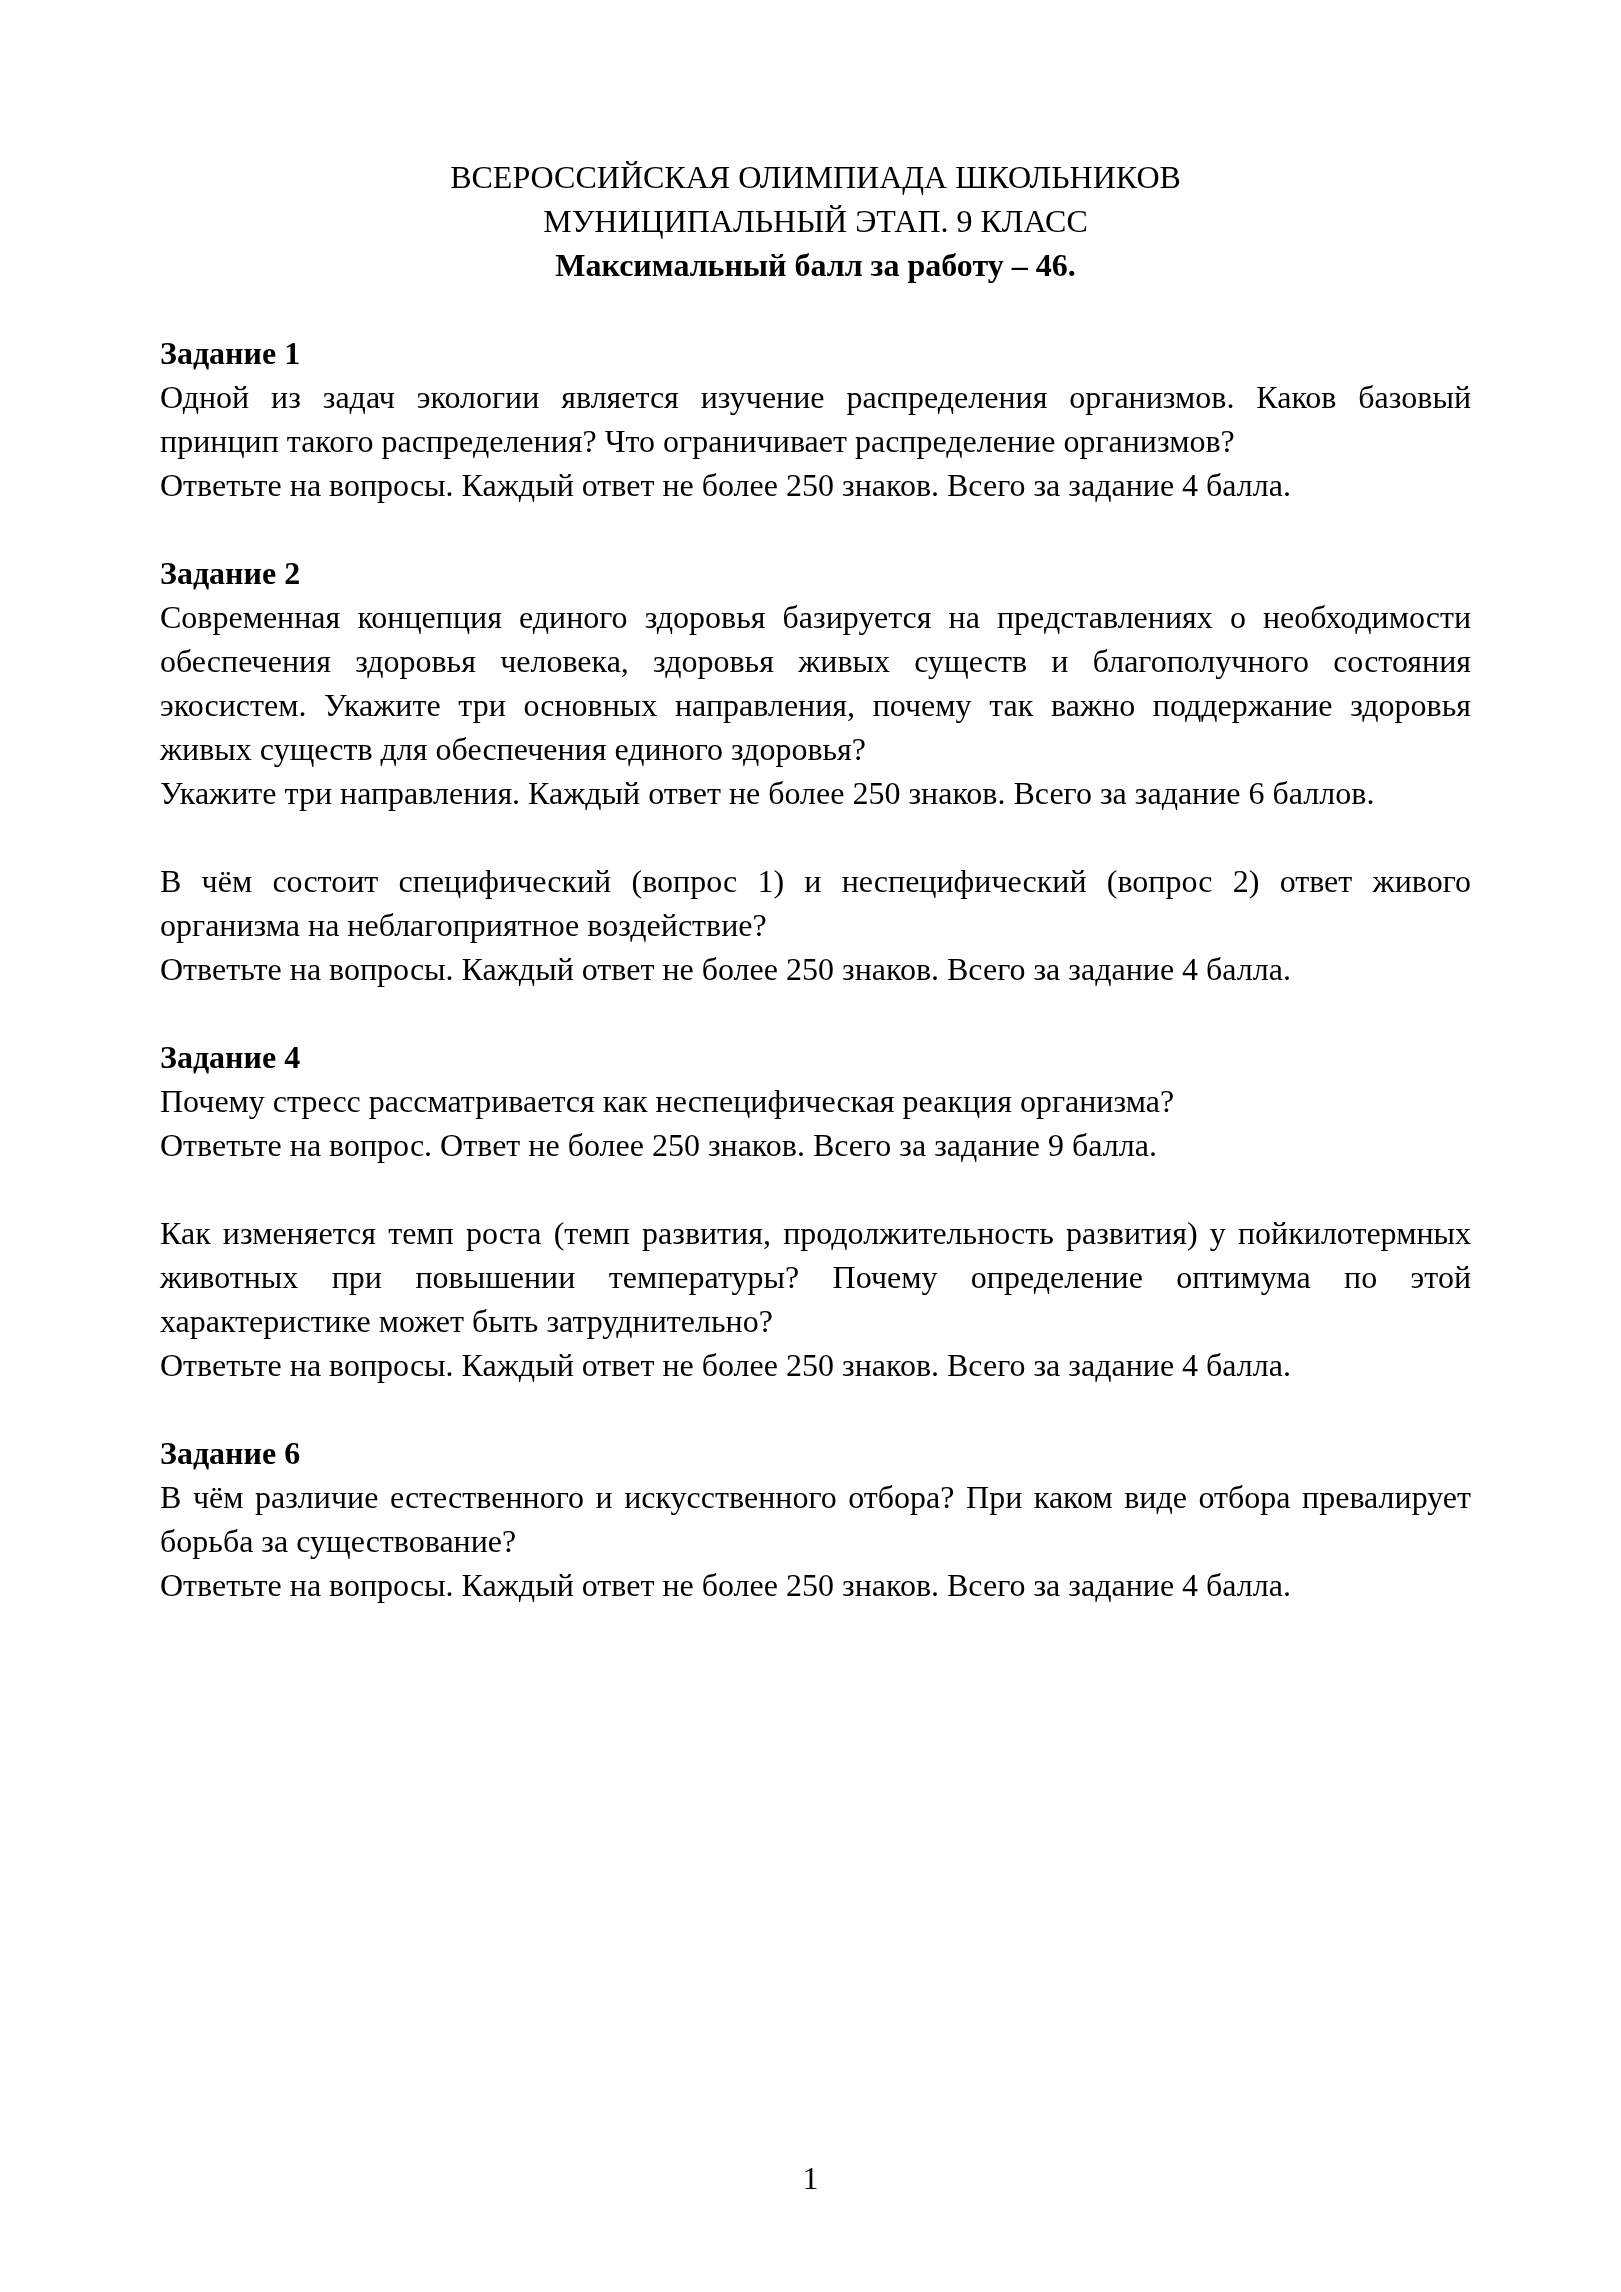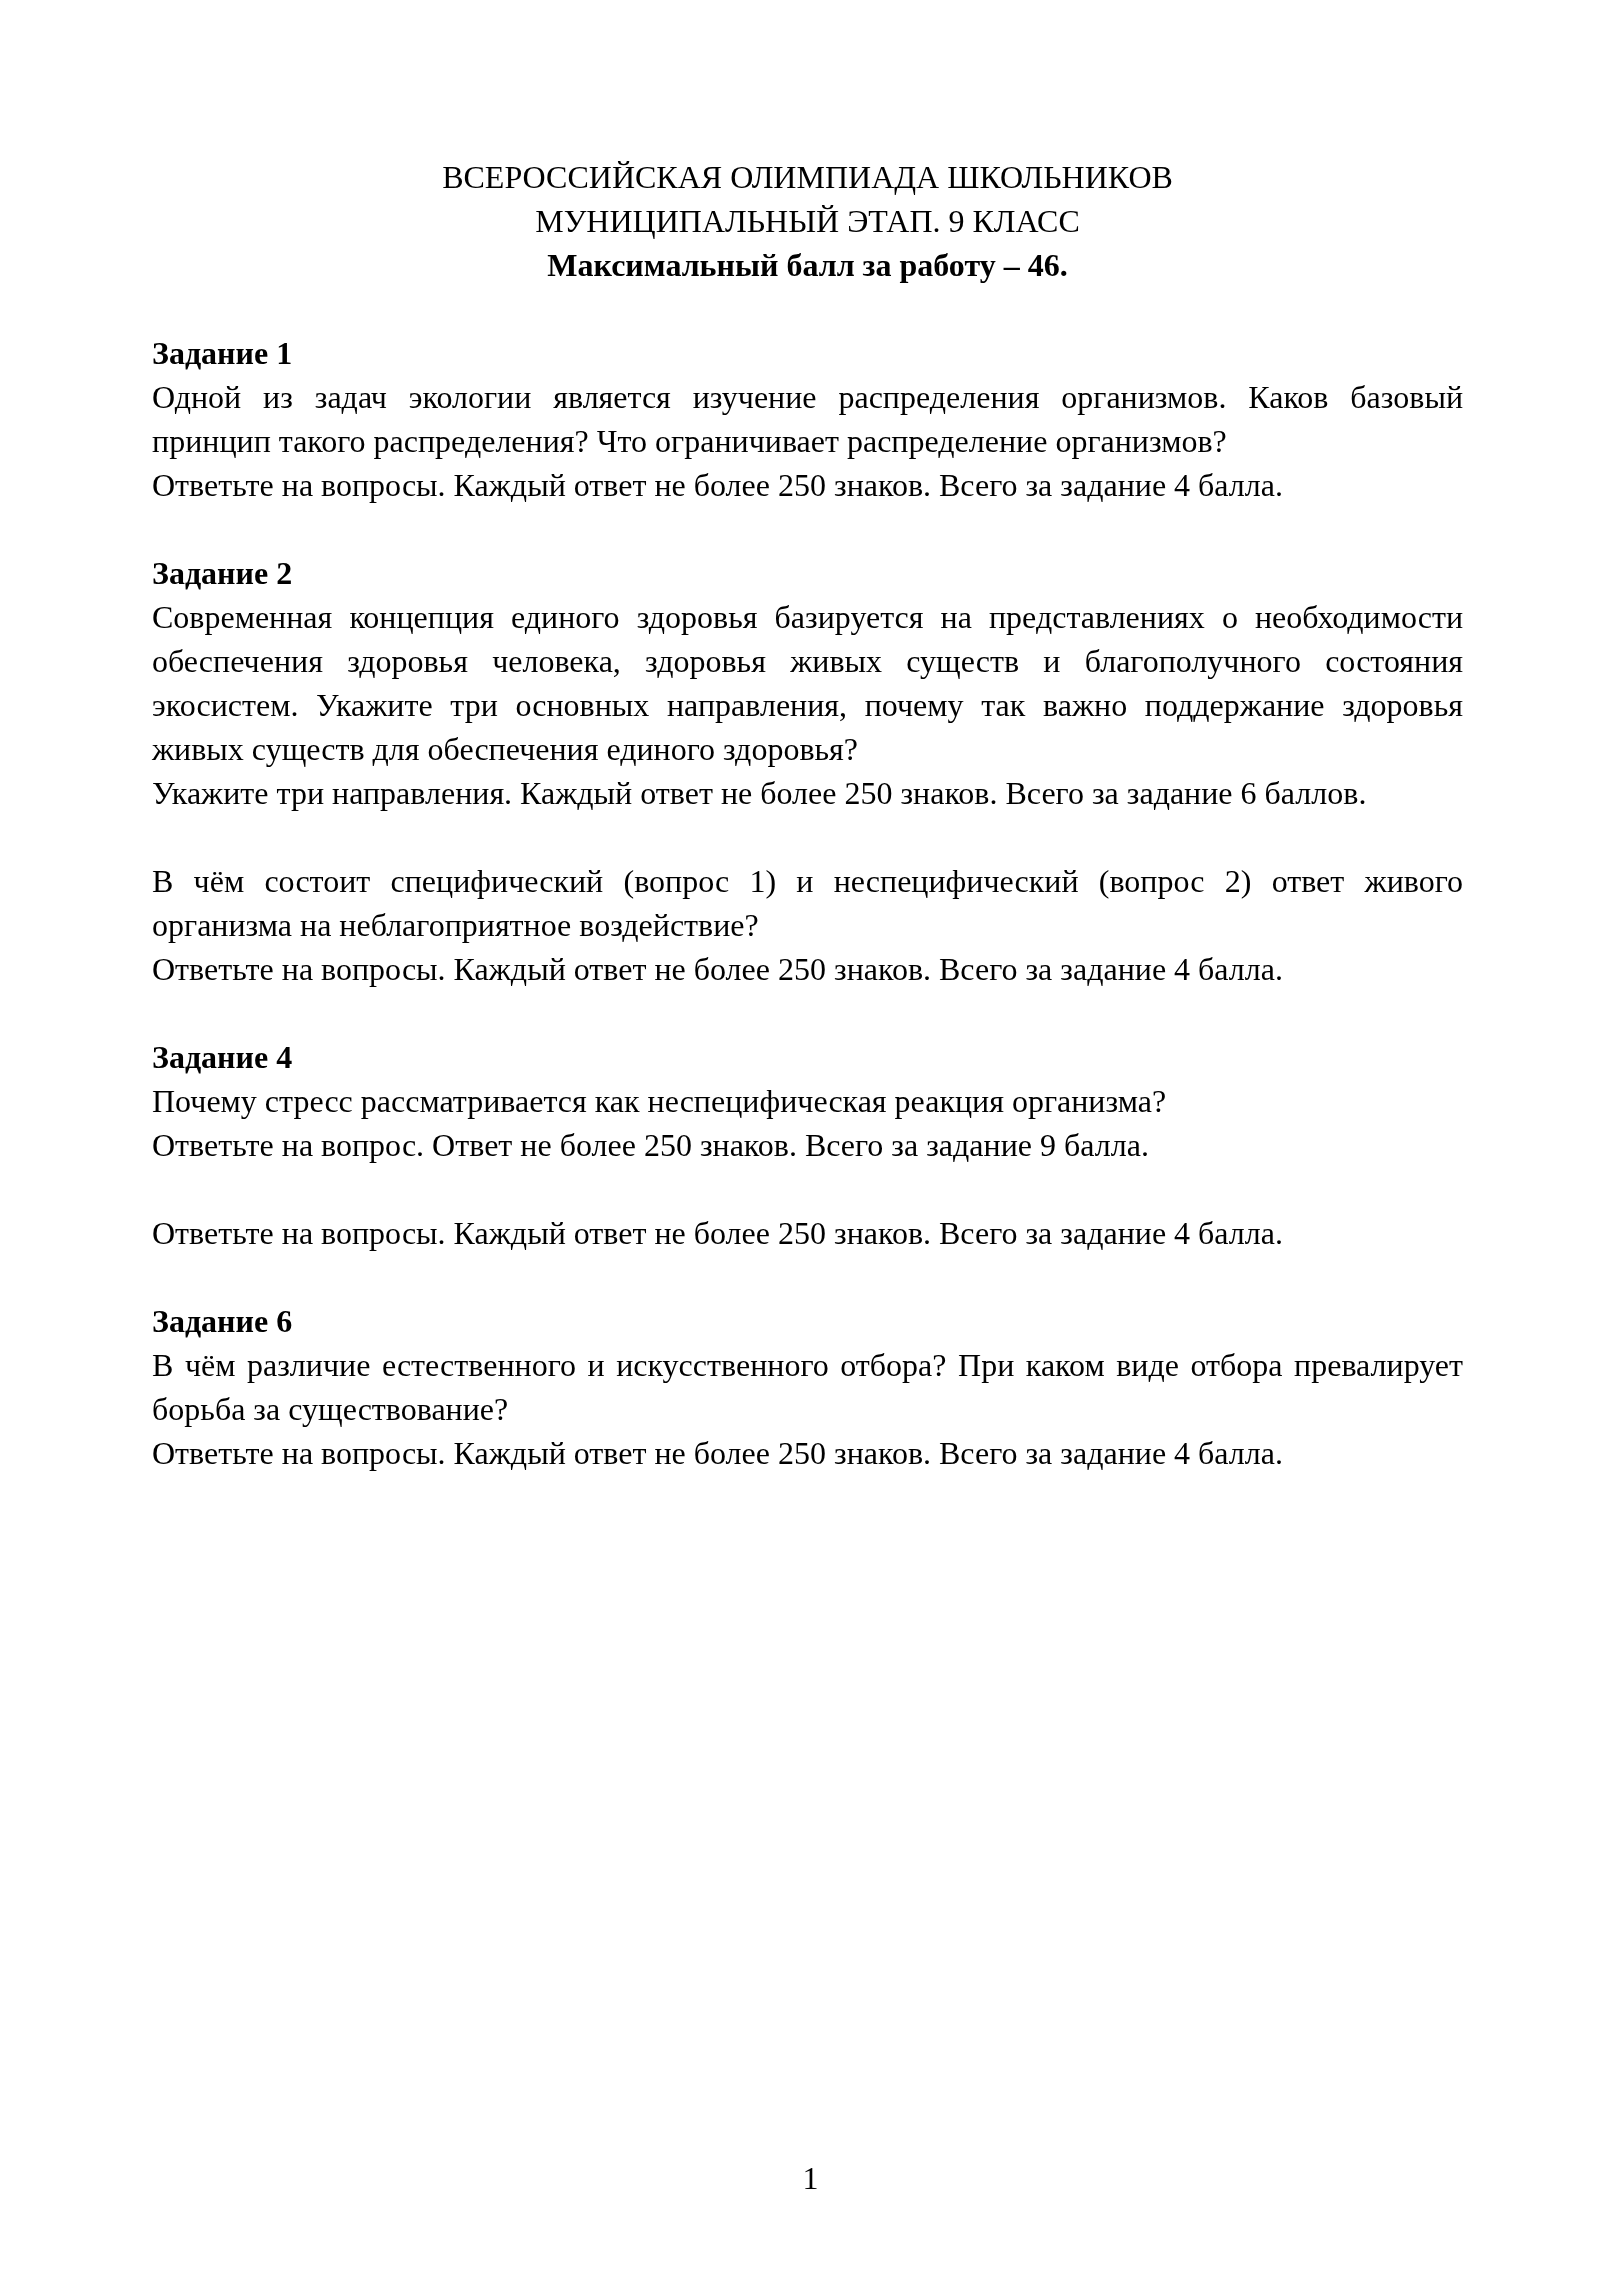--- a/index.html
+++ b/index.html
@@ -13,21 +13,21 @@
     height: 2293px;
     background: #ffffff;
     color: #000000;
     font-family: "Liberation Serif", serif;
     font-size: 32px;
     line-height: 44px;
     overflow: hidden;
   }
   .content {
     position: absolute;
-    left: 152px;
+    left: 160px;
     top: 155px;
     width: 1311px;
   }
   p, h1, h2 {
     margin: 0;
     padding: 0;
     font-size: 32px;
     line-height: 44px;
     font-weight: normal;
   }
@@ -86,20 +86,21 @@
       <p class="task-note">Ответьте на вопросы. Каждый ответ не более 250 знаков. Всего за задание 4 балла.</p>
     </div>
 
     <div class="task">
       <p class="task-title">Задание 4</p>
       <p class="task-body">Почему стресс рассматривается как неспецифическая реакция организма?</p>
       <p class="task-note">Ответьте на вопрос. Ответ не более 250 знаков. Всего за задание 9 балла.</p>
     </div>
 
     <div class="task">
+      <p class="task-body">Как изменяется темп роста (темп развития, продолжительность развития) у пойкилотермных животных при повышении температуры? Почему определение оптимума по этой характеристике может быть затруднительно?</p>
       <p class="task-note">Ответьте на вопросы. Каждый ответ не более 250 знаков. Всего за задание 4 балла.</p>
     </div>
 
     <div class="task">
       <p class="task-title">Задание 6</p>
       <p class="task-body">В чём различие естественного и искусственного отбора? При каком виде отбора превалирует борьба за существование?</p>
       <p class="task-note">Ответьте на вопросы. Каждый ответ не более 250 знаков. Всего за задание 4 балла.</p>
     </div>
 
   </div>

